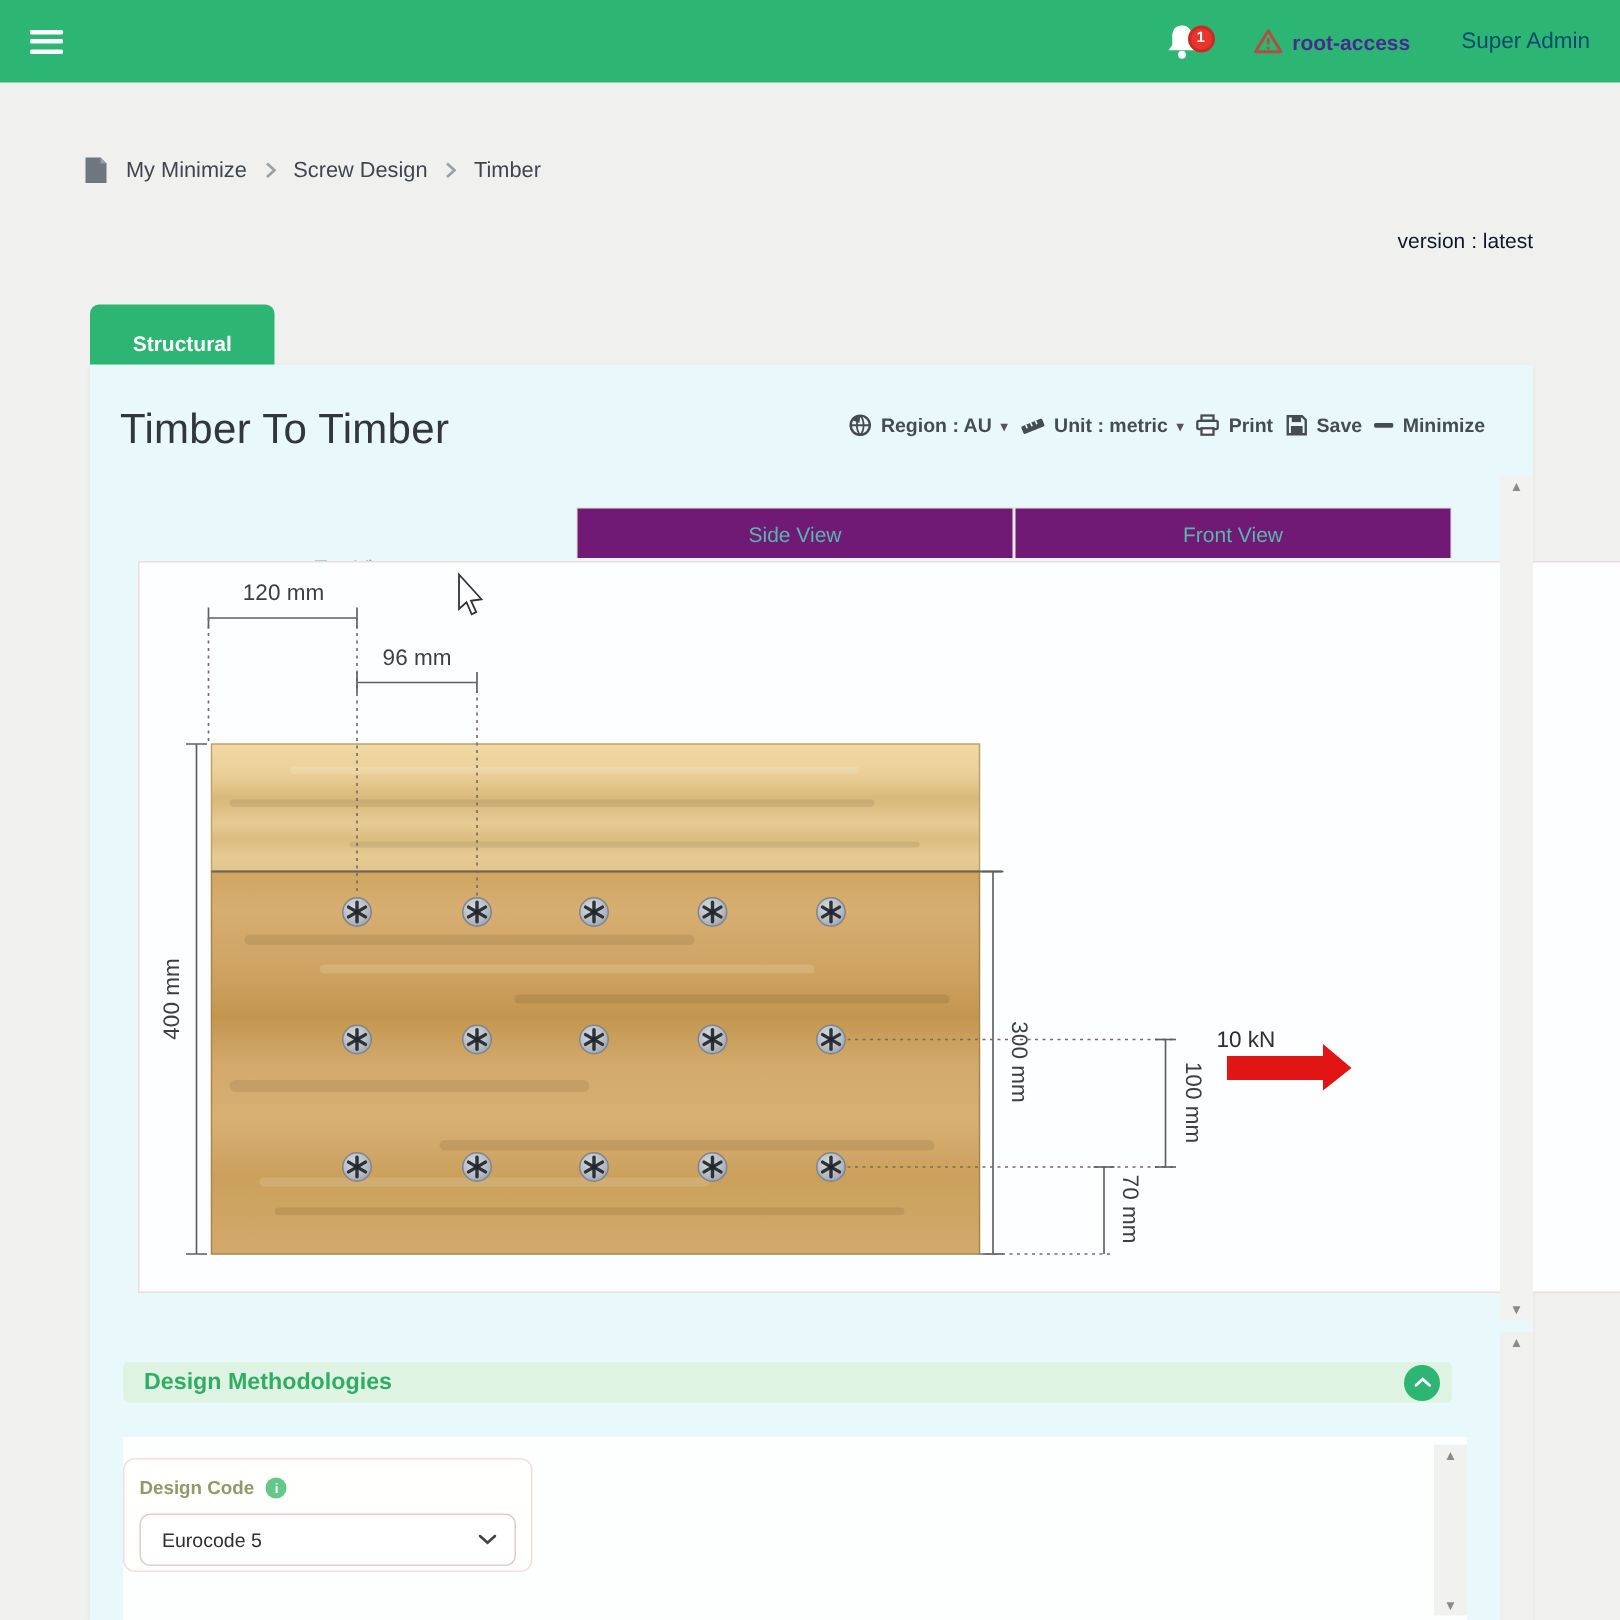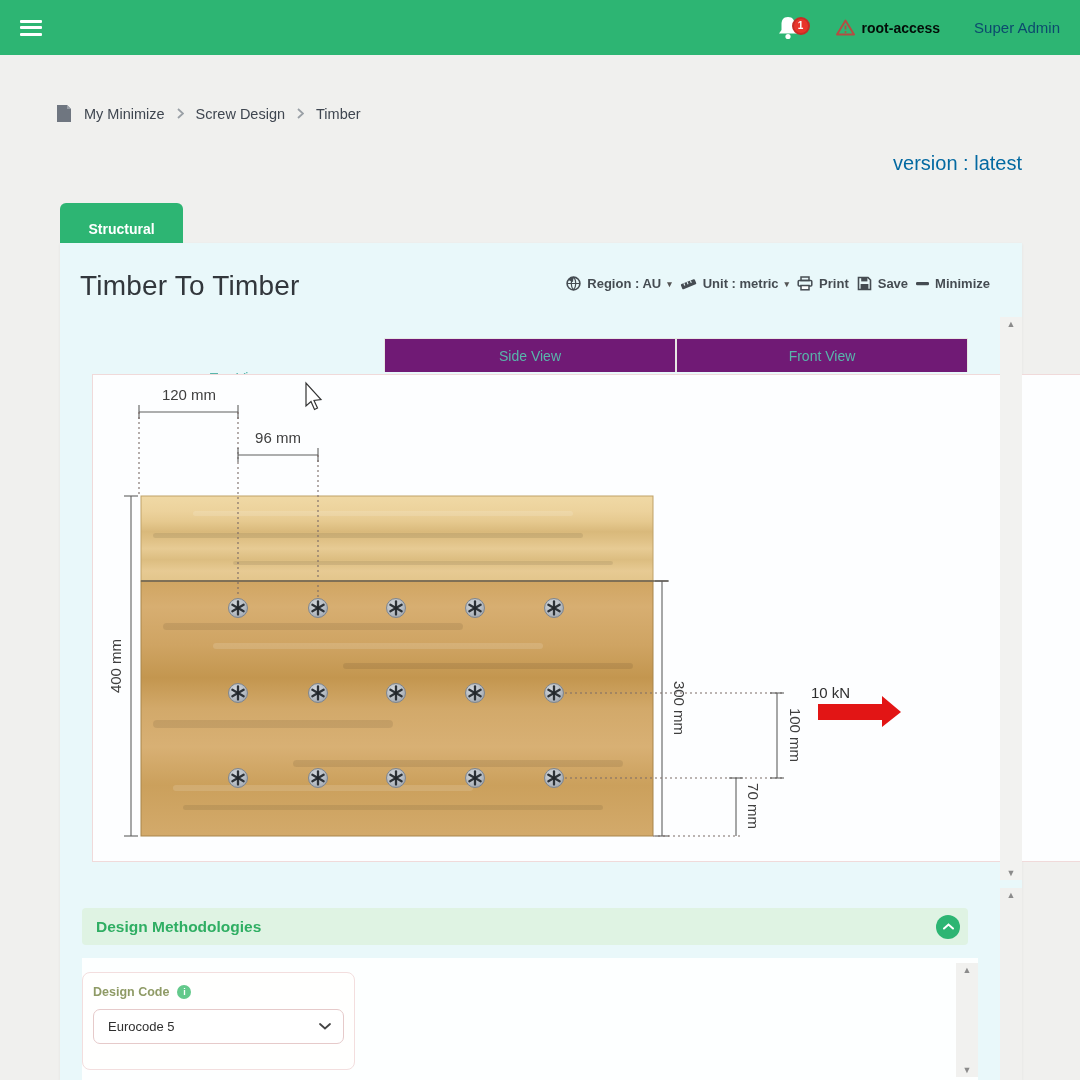--- a/index.html
+++ b/index.html
@@ -19,27 +19,27 @@
   }
   .hamburger { width:22px; height:16px; display:flex; flex-direction:column; justify-content:space-between; cursor:pointer; }
   .hamburger span { display:block; height:3px; background:#fff; border-radius:1px; }
   .header-right { display:flex; align-items:center; gap:34px; }
   .bell-wrap { position:relative; width:26px; height:26px; }
   .badge {
     position:absolute; right:-8px; top:2px; width:18px; height:18px;
     background:#e8342a; border:2px solid #c62d26; border-radius:50%;
     color:#fff; font-size:10px; font-weight:bold; display:flex; align-items:center; justify-content:center;
   }
-  .alert { display:flex; align-items:center; gap:7px; color:#000000; font-size:14px; font-weight:600; opacity:.92; }
+  .alert { display:flex; align-items:center; gap:7px; color:#4c1d95; font-size:14px; font-weight:600; opacity:.92; }
   .user-label { color:#0c4a6e; font-size:15px; }
   
   .breadcrumb { position:absolute; top:104px; left:56px; display:flex; align-items:center; gap:12px; font-size:14.5px; color:#3f4650; font-weight:500; }
   .crumb { cursor:pointer; }
   .crumb-sep { display:flex; align-items:center; }
-  .version-label { position:absolute; top:152px; right:58px; font-size:20px; color:#0369a1; }
+  .version-label { position:absolute; top:152px; right:58px; font-size:14px; color:#0f172a; }
   
   .module-tab {
     position:absolute; top:203px; left:60px; width:123px; height:52px;
     background:#2db573; color:#fff; font-size:14px; font-weight:600;
     border-radius:6px 6px 0 0; display:flex; align-items:center; justify-content:center; cursor:pointer;
   }
   
   .panel {
     position:absolute; top:243px; left:60px; width:962px; height:837px;
     background:#e9f8fa; box-shadow:0 1px 3px rgba(0,0,0,.06);
@@ -56,32 +56,32 @@
     border:1px solid #e7e8e4; border-bottom:none;
   }
   .vtab.active { background:#e1f6f9; border-color:#eceeea;margin-top:39px; }
   
   .diagram-box {
     position:absolute; top:131px; left:32px; width:1039px; height:488px;
     background:#fdfeff; border:1px solid #f0dada;
   }
   
   .design-bar {
-    position:absolute; top:665px; left:22px; width:886px; height:37px;
+    position:absolute; top:665px; left:22px; width:886px; height:27px;
     background:#dff3e3; border-radius:4px; display:flex; align-items:center;
     justify-content:space-between; padding:0 8px 0 14px;
   }
   .design-bar-title { color:#2fae63; font-size:15.5px; font-weight:600; }
   .collapse-btn {
     width:24px; height:24px; border-radius:50%; background:#2db573; border:none;
     display:flex; align-items:center; justify-content:center; cursor:pointer;
   }
   .bottom-section { position:absolute; top:715px; left:22px; width:896px; height:122px; background:#fdffff; }
   .design-card {
-    position:absolute; top:14px; left:0; width:273px; height:98px;
+    position:absolute; top:14px; left:0; width:273px; height:76px;
     background:#fffffe; border:1px solid #f3dede; border-radius:8px; padding:12px 10px;
   }
   .design-card-label { display:flex; align-items:center; gap:8px; font-size:12.5px; font-weight:600; color:#8f9b66; }
   .info-icon {
     width:14px; height:14px; border-radius:50%; background:#63c98b; color:#fff;
     font-size:9px; font-weight:bold; display:flex; align-items:center; justify-content:center;
   }
   .select-box {
     margin-top:10px; height:35px; border:1.5px solid #e6caca; border-radius:7px;
     background:#fff; display:flex; align-items:center; justify-content:space-between;

